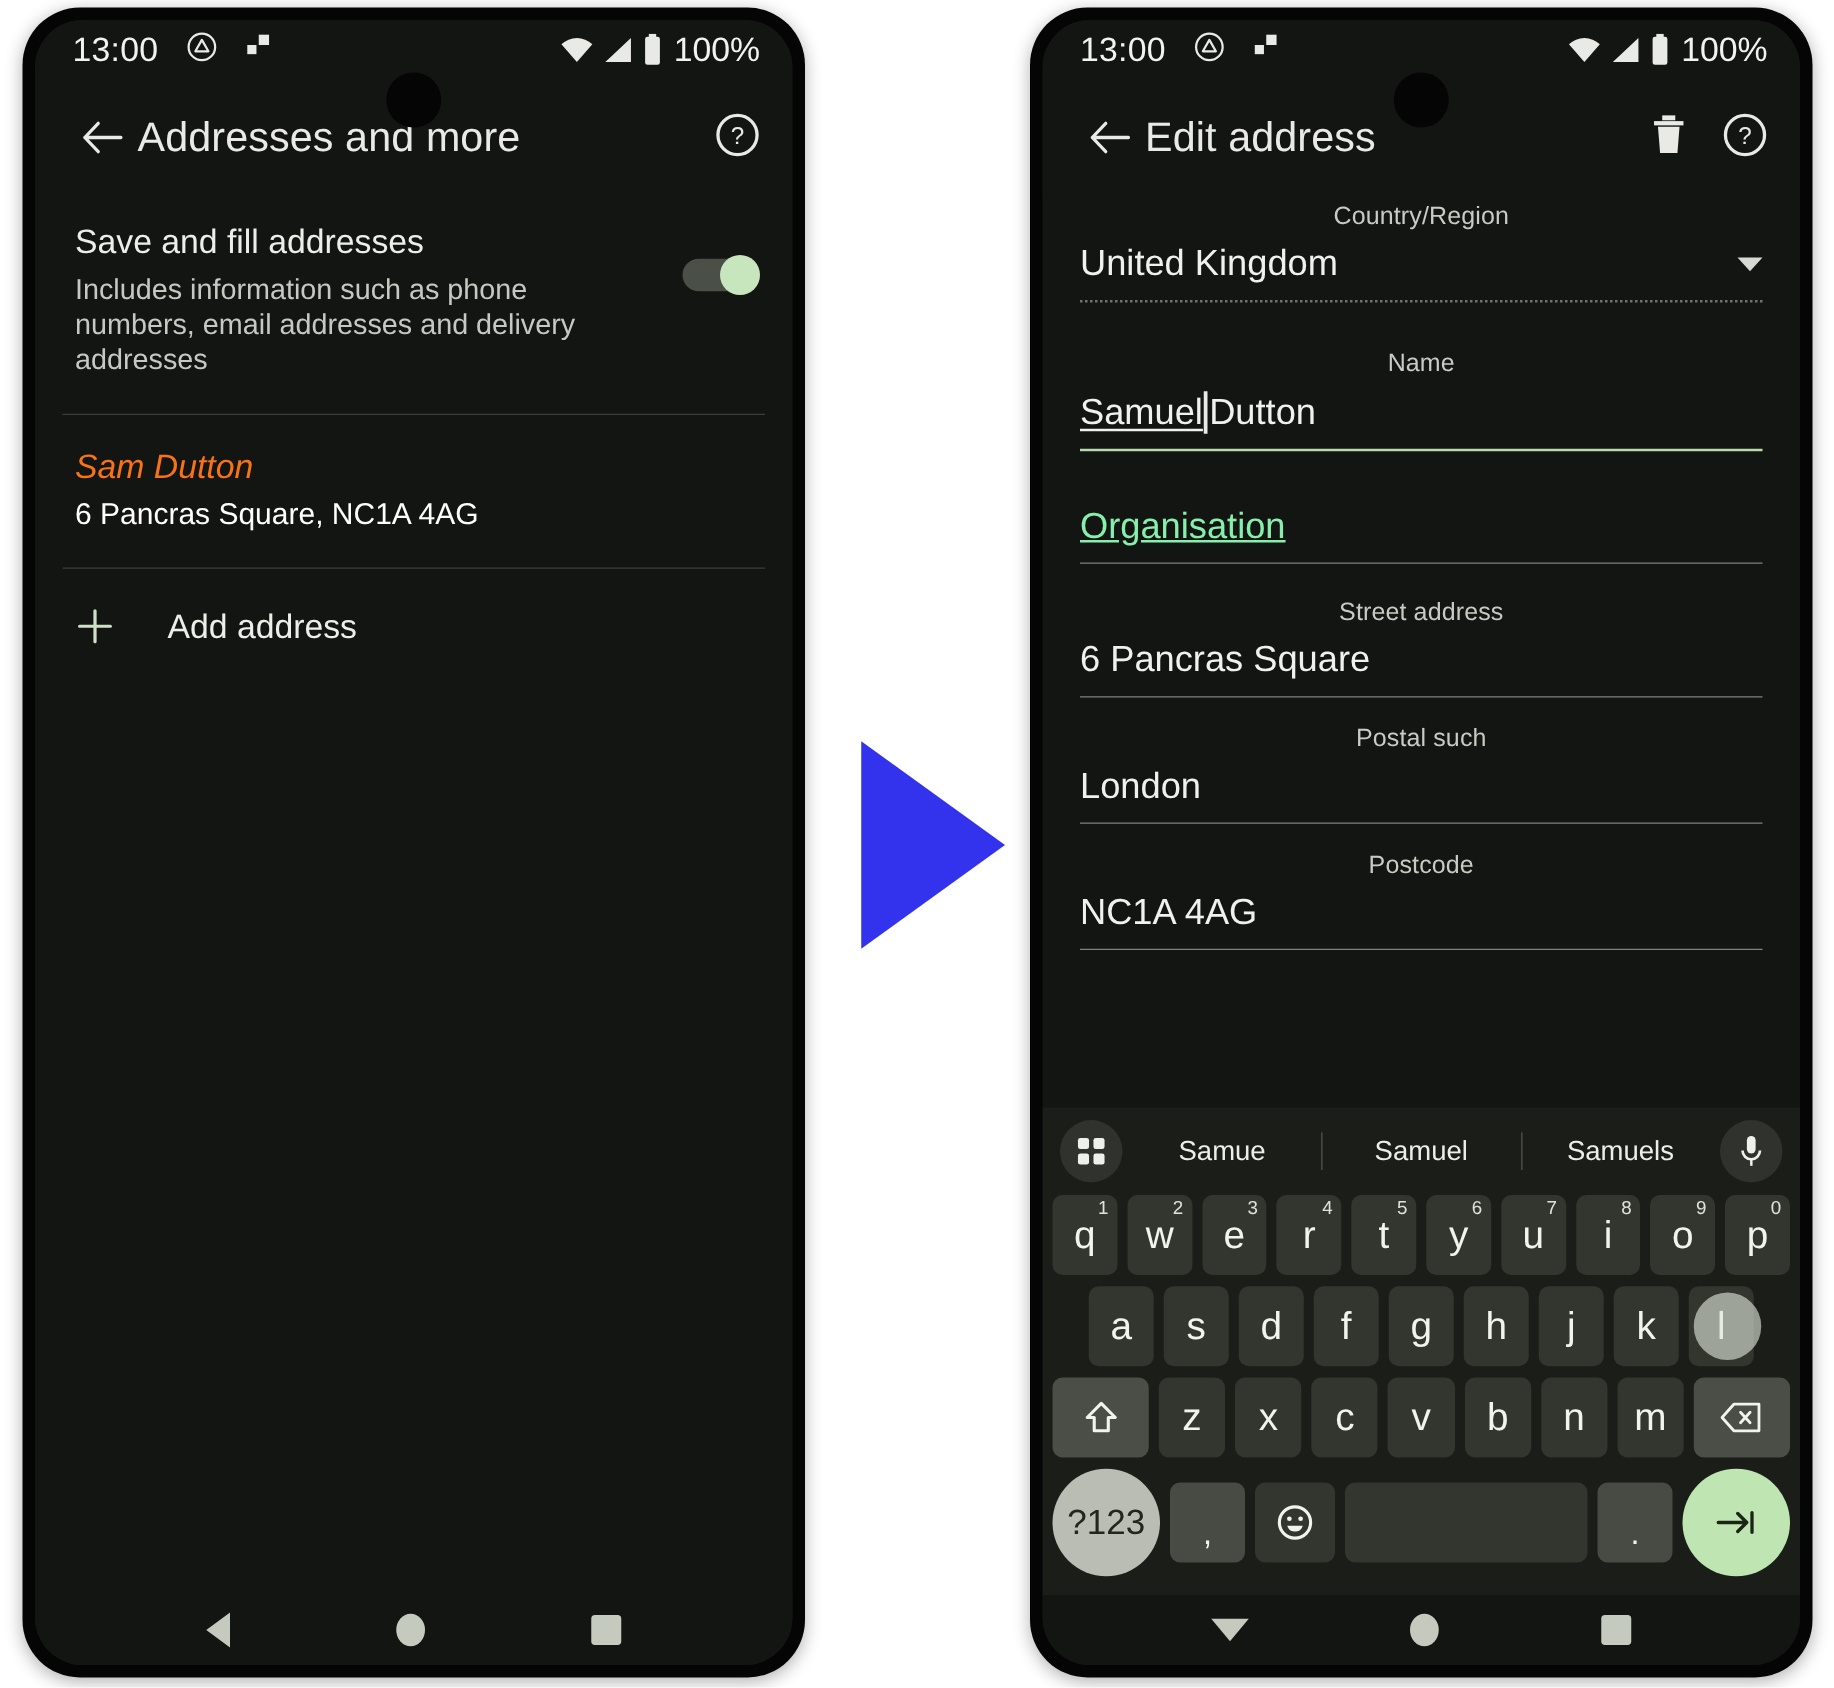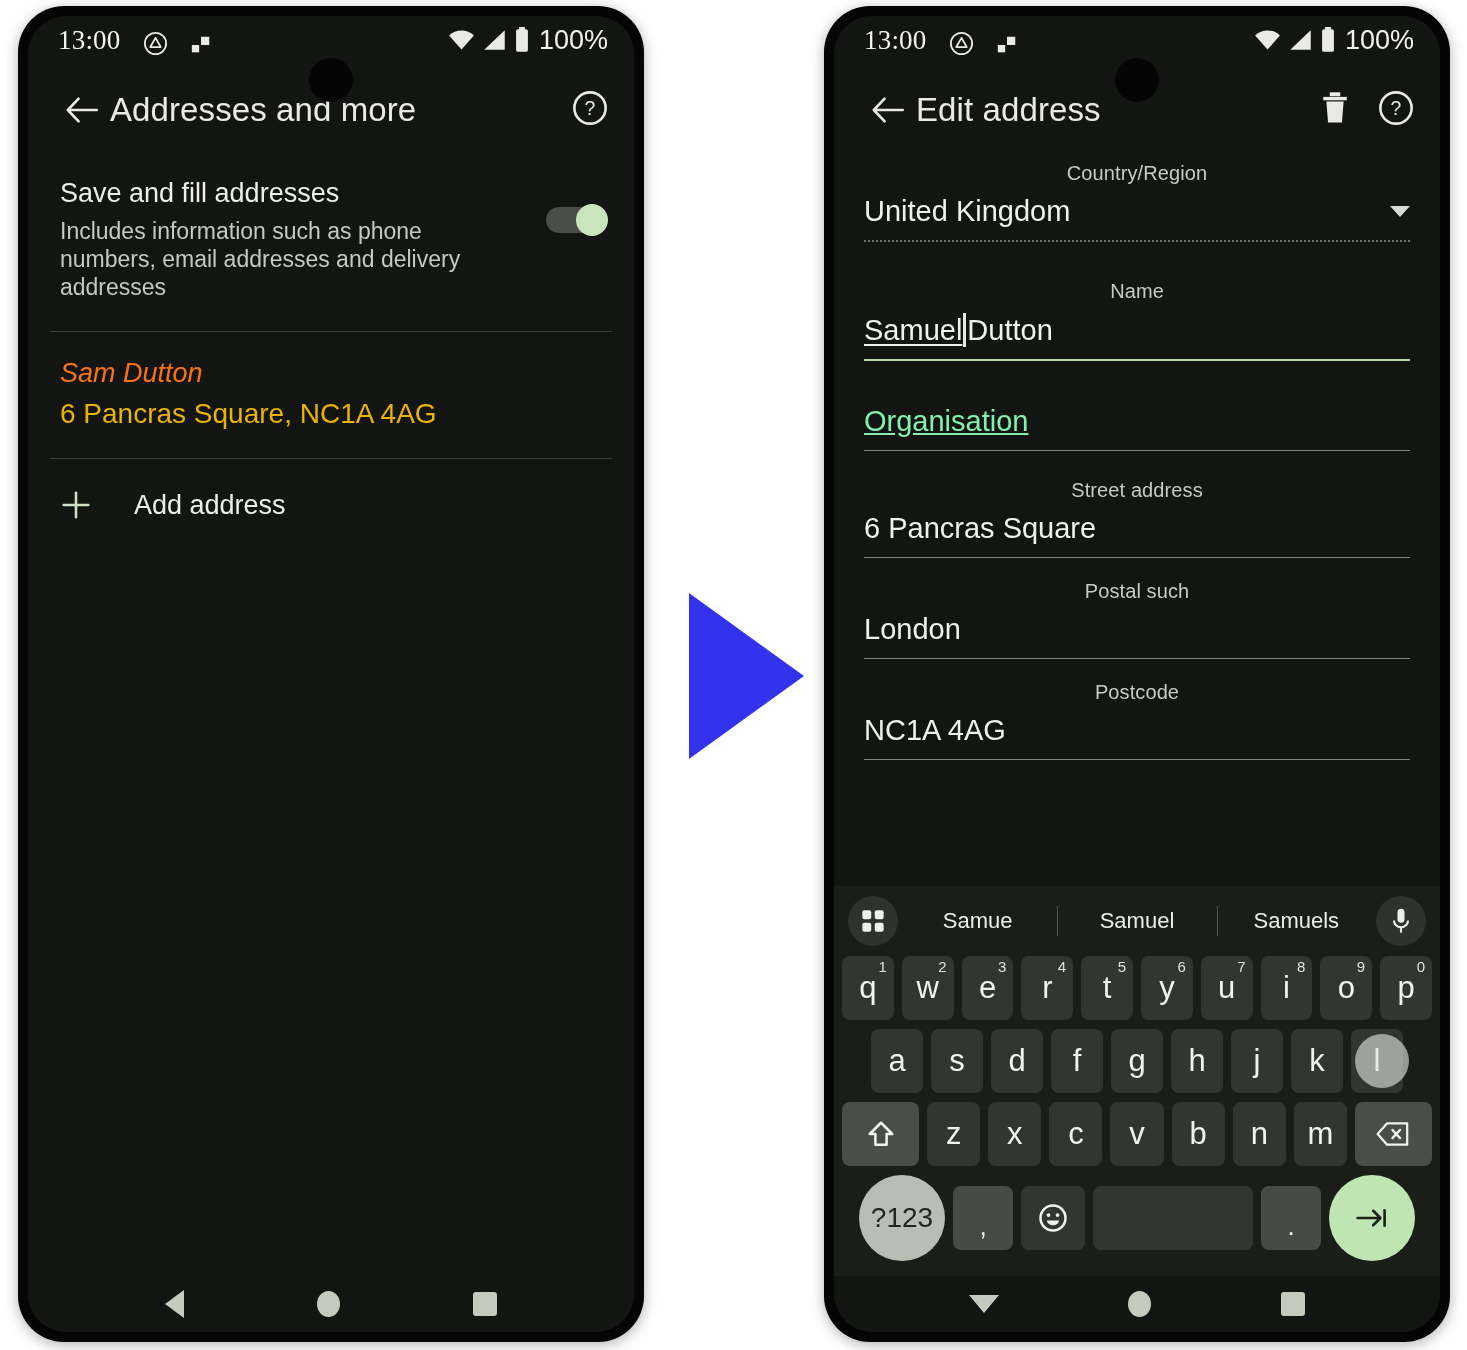--- a/index.html
+++ b/index.html
@@ -37,21 +37,21 @@
   
   .statusbar {
     position: relative;
     height: 48px;
     background: #131512;
     display: flex;
     align-items: center;
     padding: 0 26px 0 30px;
     color: #f2f3ef;
   }
-  .sb-left { display: flex; align-items: flex-end; gap: 22px; font-family: Liberation Serif, serif; }
+  .sb-left { display: flex; align-items: flex-start; gap: 22px; }
   .sb-time { font-size: 27px; font-weight: 500; letter-spacing: .2px; }
   .sb-right {
     margin-left: auto;
     display: flex; align-items: center; gap: 7px;
   }
   .sb-pct { font-size: 27px; font-weight: 500; margin-left: 2px; }
 
   .notch {
     position: absolute;
     left: 50%; transform: translateX(-50%);
@@ -115,21 +115,21 @@
     position: absolute; right: 0; top: 0;
     width: 32px; height: 32px;
     border-radius: 50%;
     background: #c7e6bd;
   }
 
   .divider { height: 1px; background: #3b3f38; margin: 0 22px; }
 
   .address-row { padding: 26px 32px 28px 32px; }
   .address-name { font-size: 27px; color: #f97316; margin-bottom: 9px; font-style: italic; }
-  .address-line { font-size: 28px; color: #eab308; }
+  .address-line { font-size: 24px; color: #ffffff; }
 
   .add-row {
     display: flex; align-items: center;
     padding: 30px 32px;
     gap: 42px;
   }
   .add-label { font-size: 27px; color: #eceee8; }
 
   
   .form { padding: 6px 30px 0 30px; color: #e9eae6; }
@@ -233,21 +233,21 @@
   .key .sup {
     position: absolute;
     top: 2px; right: 7px;
     font-size: 15px;
     color: #dfe2db;
   }
   .krow-2 { padding: 0 37px; }
   .krow-3 .key-wide { flex: 1.45 1 0; background: #4a4e46; }
   .krow-3 .key-del  { flex: 1.45 1 0; background: #4a4e46; }
 
-  .krow-4 { align-items: center; gap: 8px; padding: 0 25px; }
+  .krow-4 { align-items: center; gap: 8px; padding: 0 8px; }
   .key-sym {
     flex: 0 0 86px;
     height: 86px; width: 86px;
     border-radius: 50%;
     background: #b9bdb4;
     color: #23261f;
     font-size: 28px;
     display: flex; align-items: center; justify-content: center;
   }
   .key-small { flex: 0 0 60px; height: 64px; background: #474b43; }

